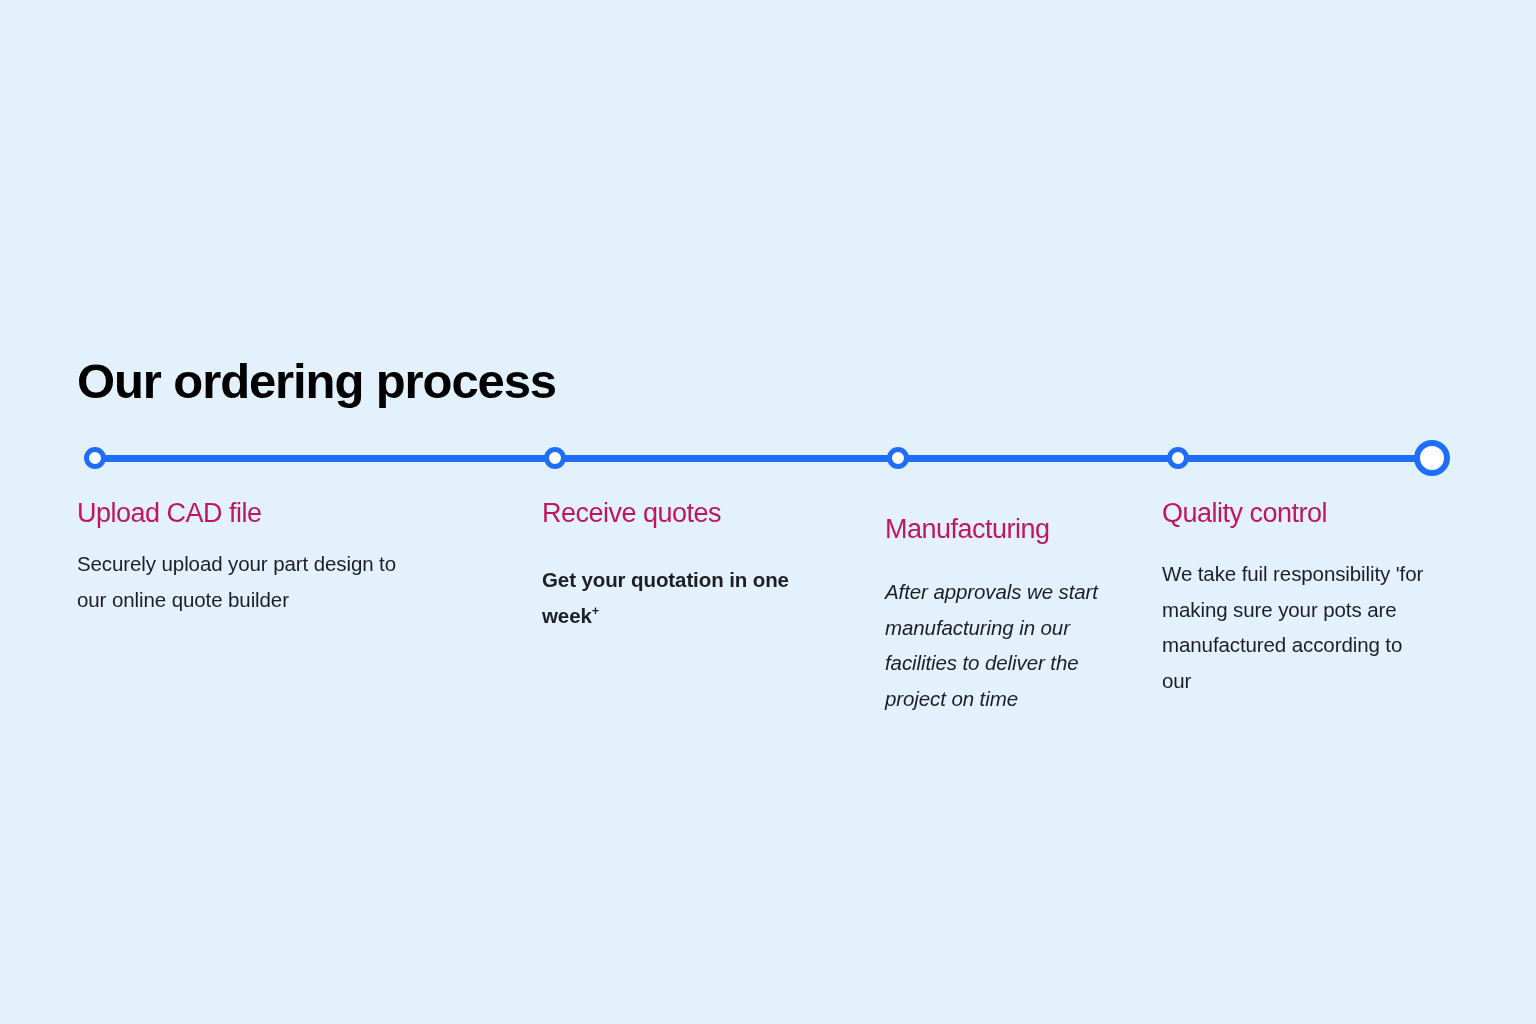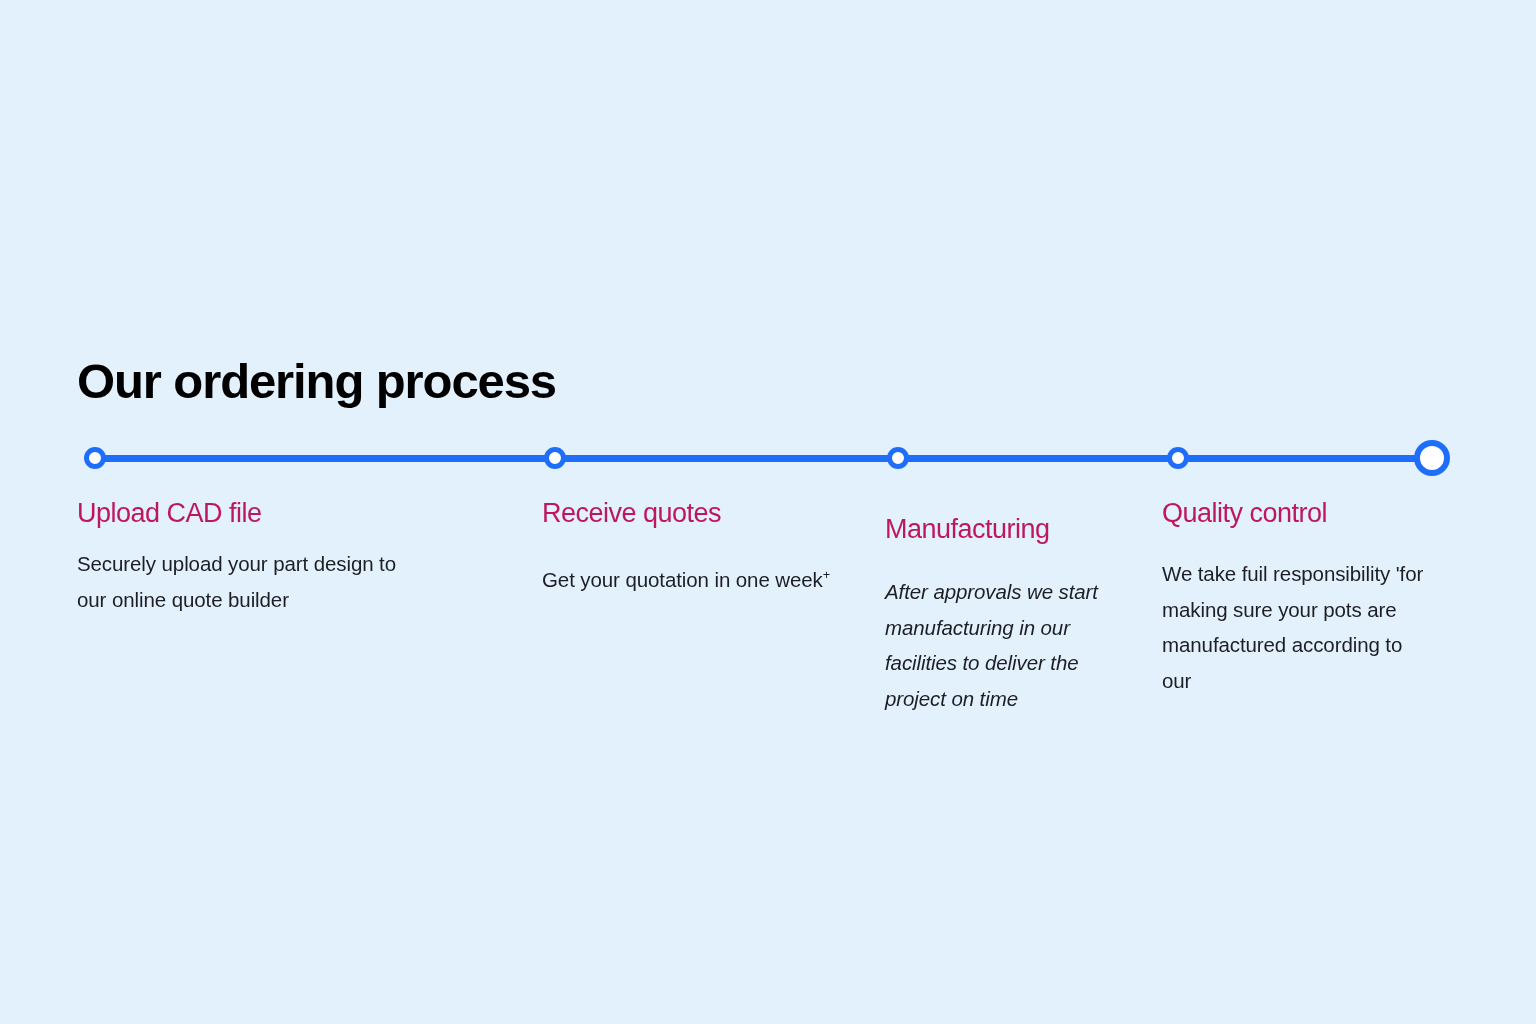--- a/index.html
+++ b/index.html
@@ -96,21 +96,21 @@
   .step-body sup {
     font-size: 0.62em;
     vertical-align: super;
     line-height: 0;
   }
 
   .step-1 { left: 77px;   width: 320px; }
   .step-1 .step-body { margin-top: 16px; }
 
   .step-2 { left: 542px;  width: 300px; }
-  .step-2 .step-body { margin-top: 32px; }
+  .step-2 .step-body { margin-top: 32px; font-weight: bold; }
 
   .step-3 { left: 885px;  width: 240px; margin-top: 16px; }
   .step-3 .step-body { margin-top: 28px; font-style: italic; }
 
   .step-4 { left: 1162px; width: 268px; }
   .step-4 .step-body { margin-top: 26px; }
 </style>
 </head>
 <body>
 

